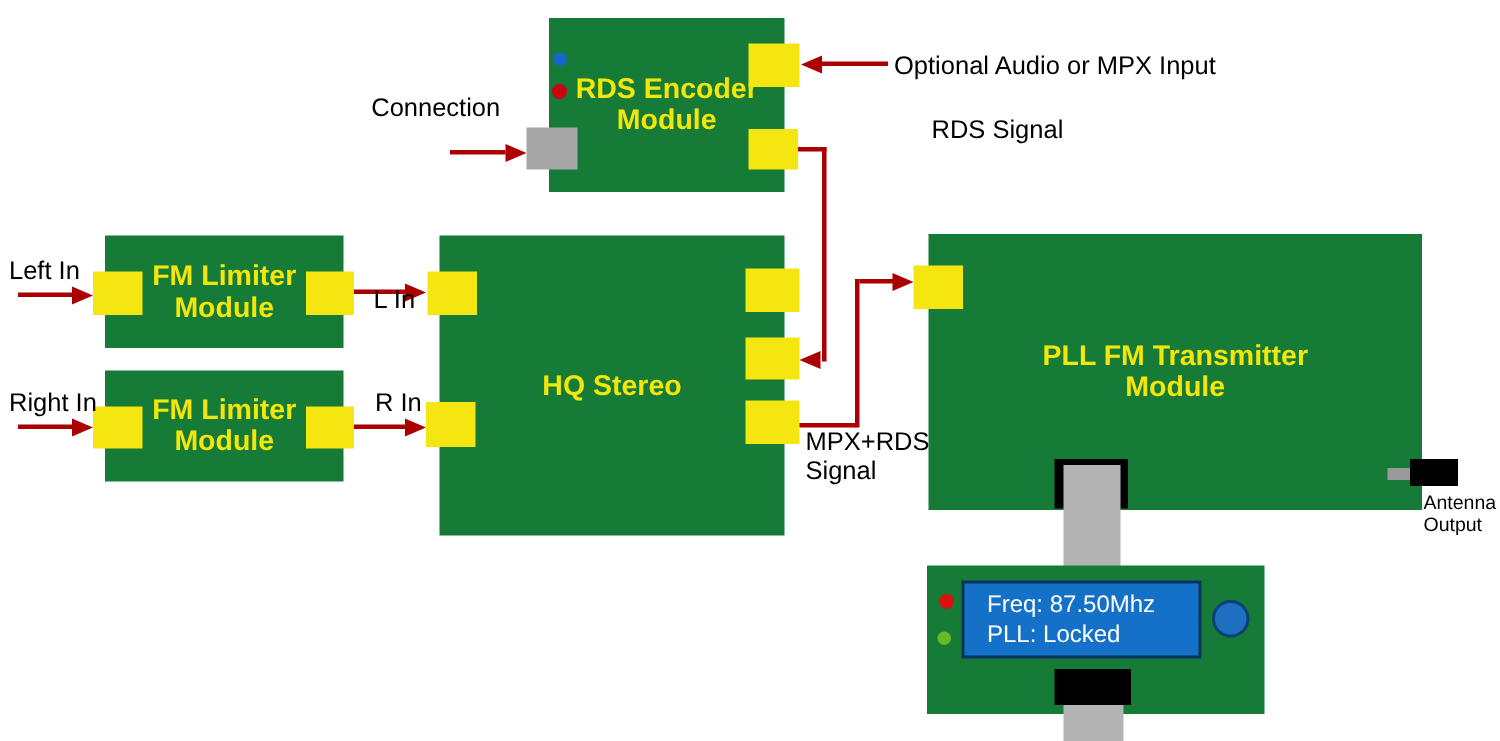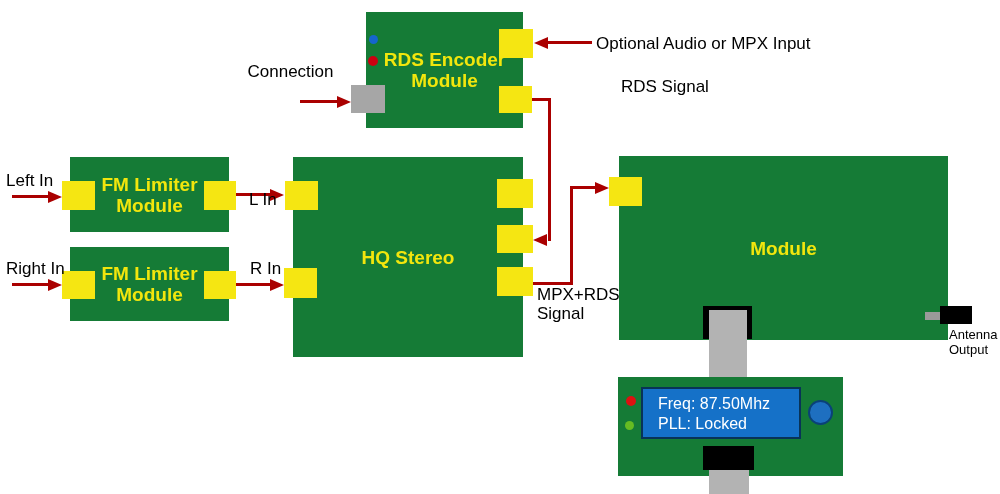--- a/index.html
+++ b/index.html
@@ -107,20 +107,21 @@
   </div>
 
   <div class="board" id="stereo-board">
     <div class="title">
       <div>HQ Stereo</div>
     </div>
   </div>
 
   <div class="board" id="pll-board">
     <div class="title">
+      <div>PLL FM Transmitter</div>
       <div>Module</div>
     </div>
   </div>
 
   <div class="dot" id="rds-blue-dot"></div>
   <div class="dot" id="rds-red-dot"></div>
   <div class="pad" id="rds-input-pad"></div>
   <div class="pad" id="rds-output-pad"></div>
   <div class="conn-gray" id="usb-connector"></div>
 

